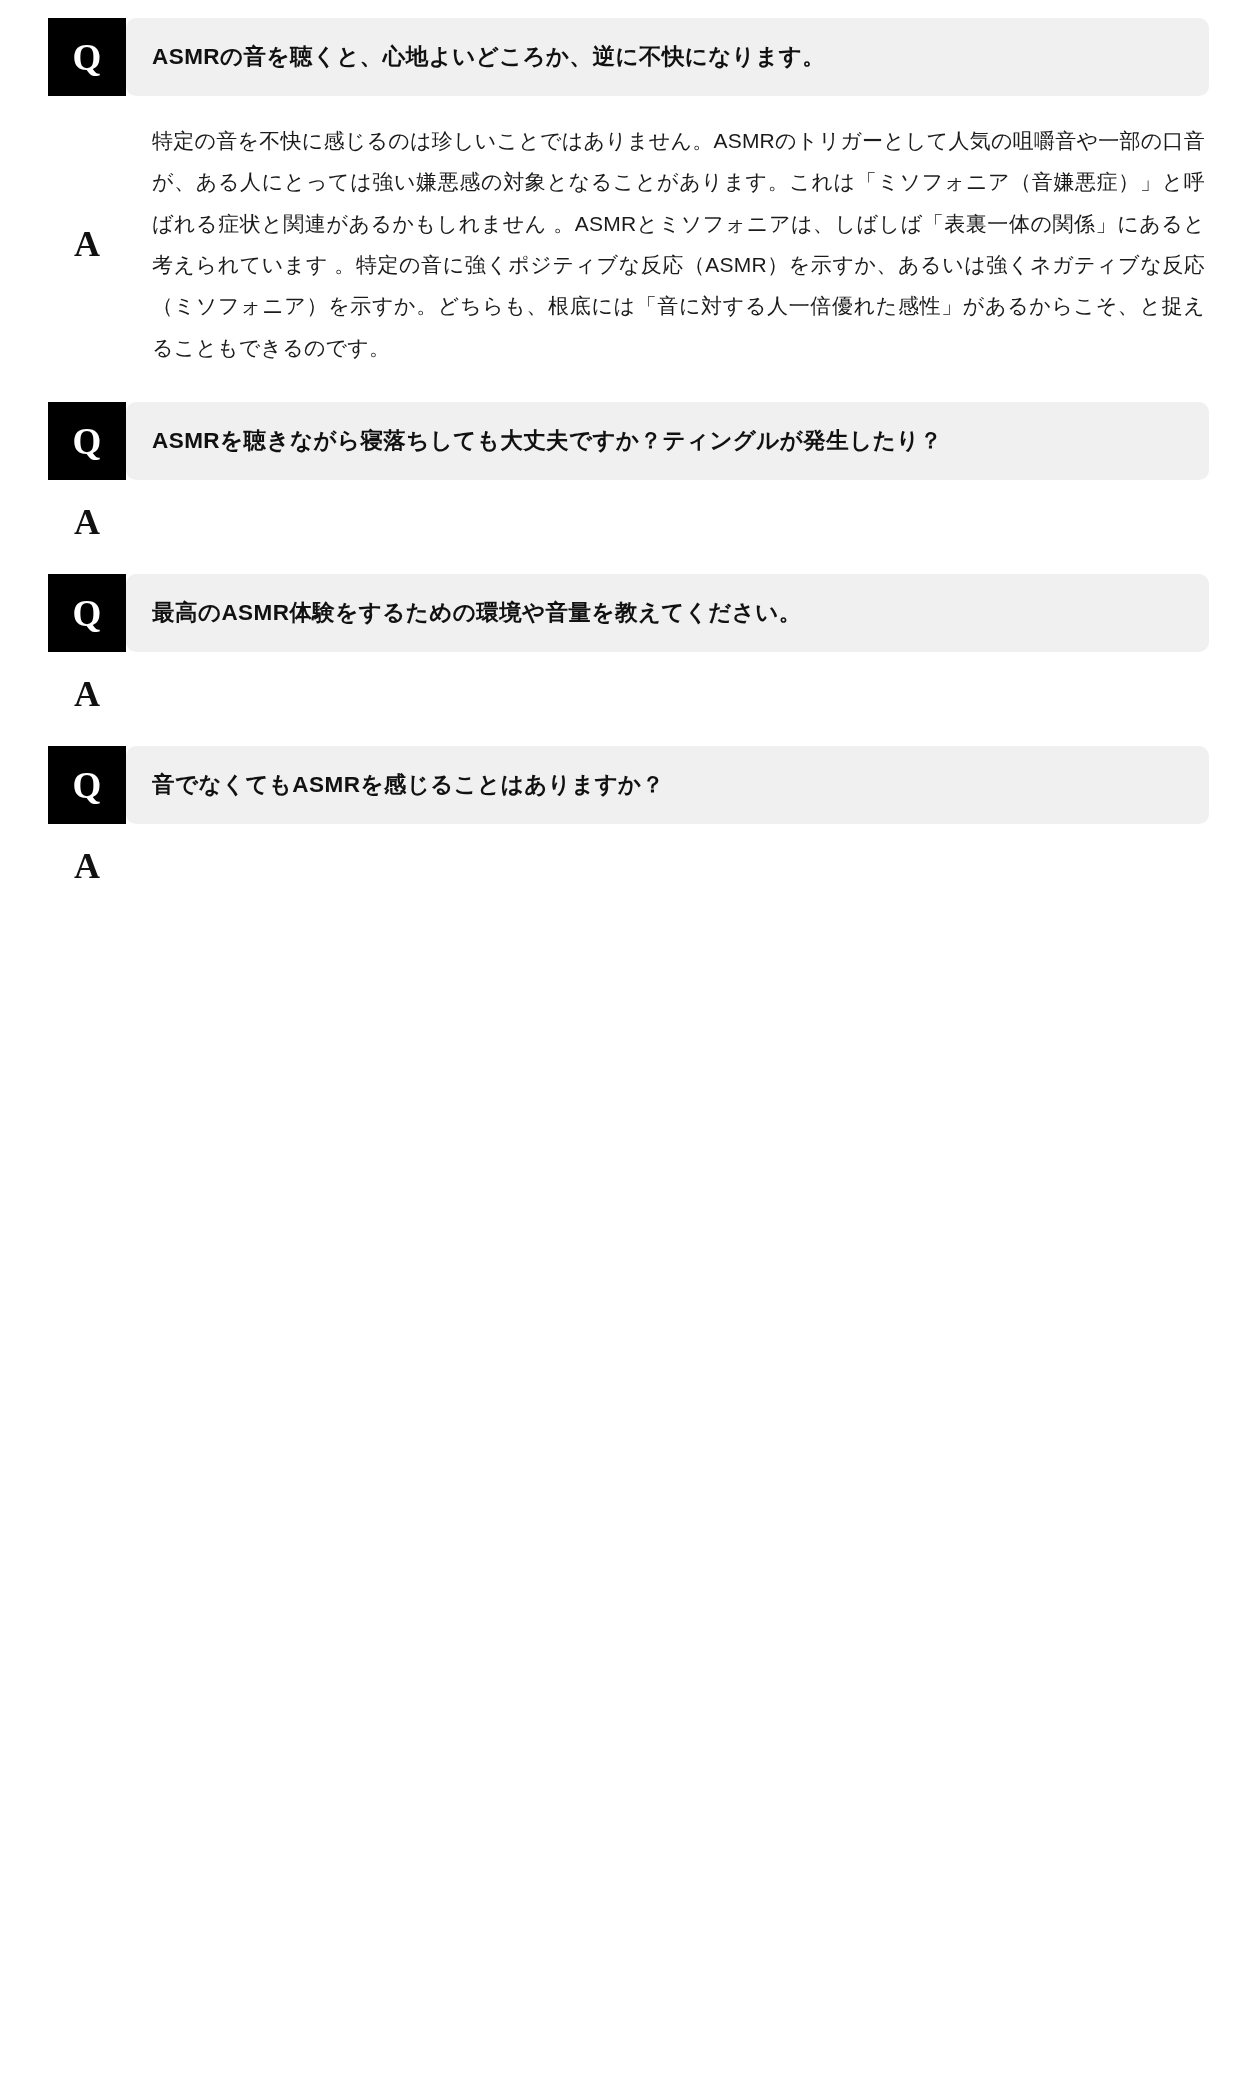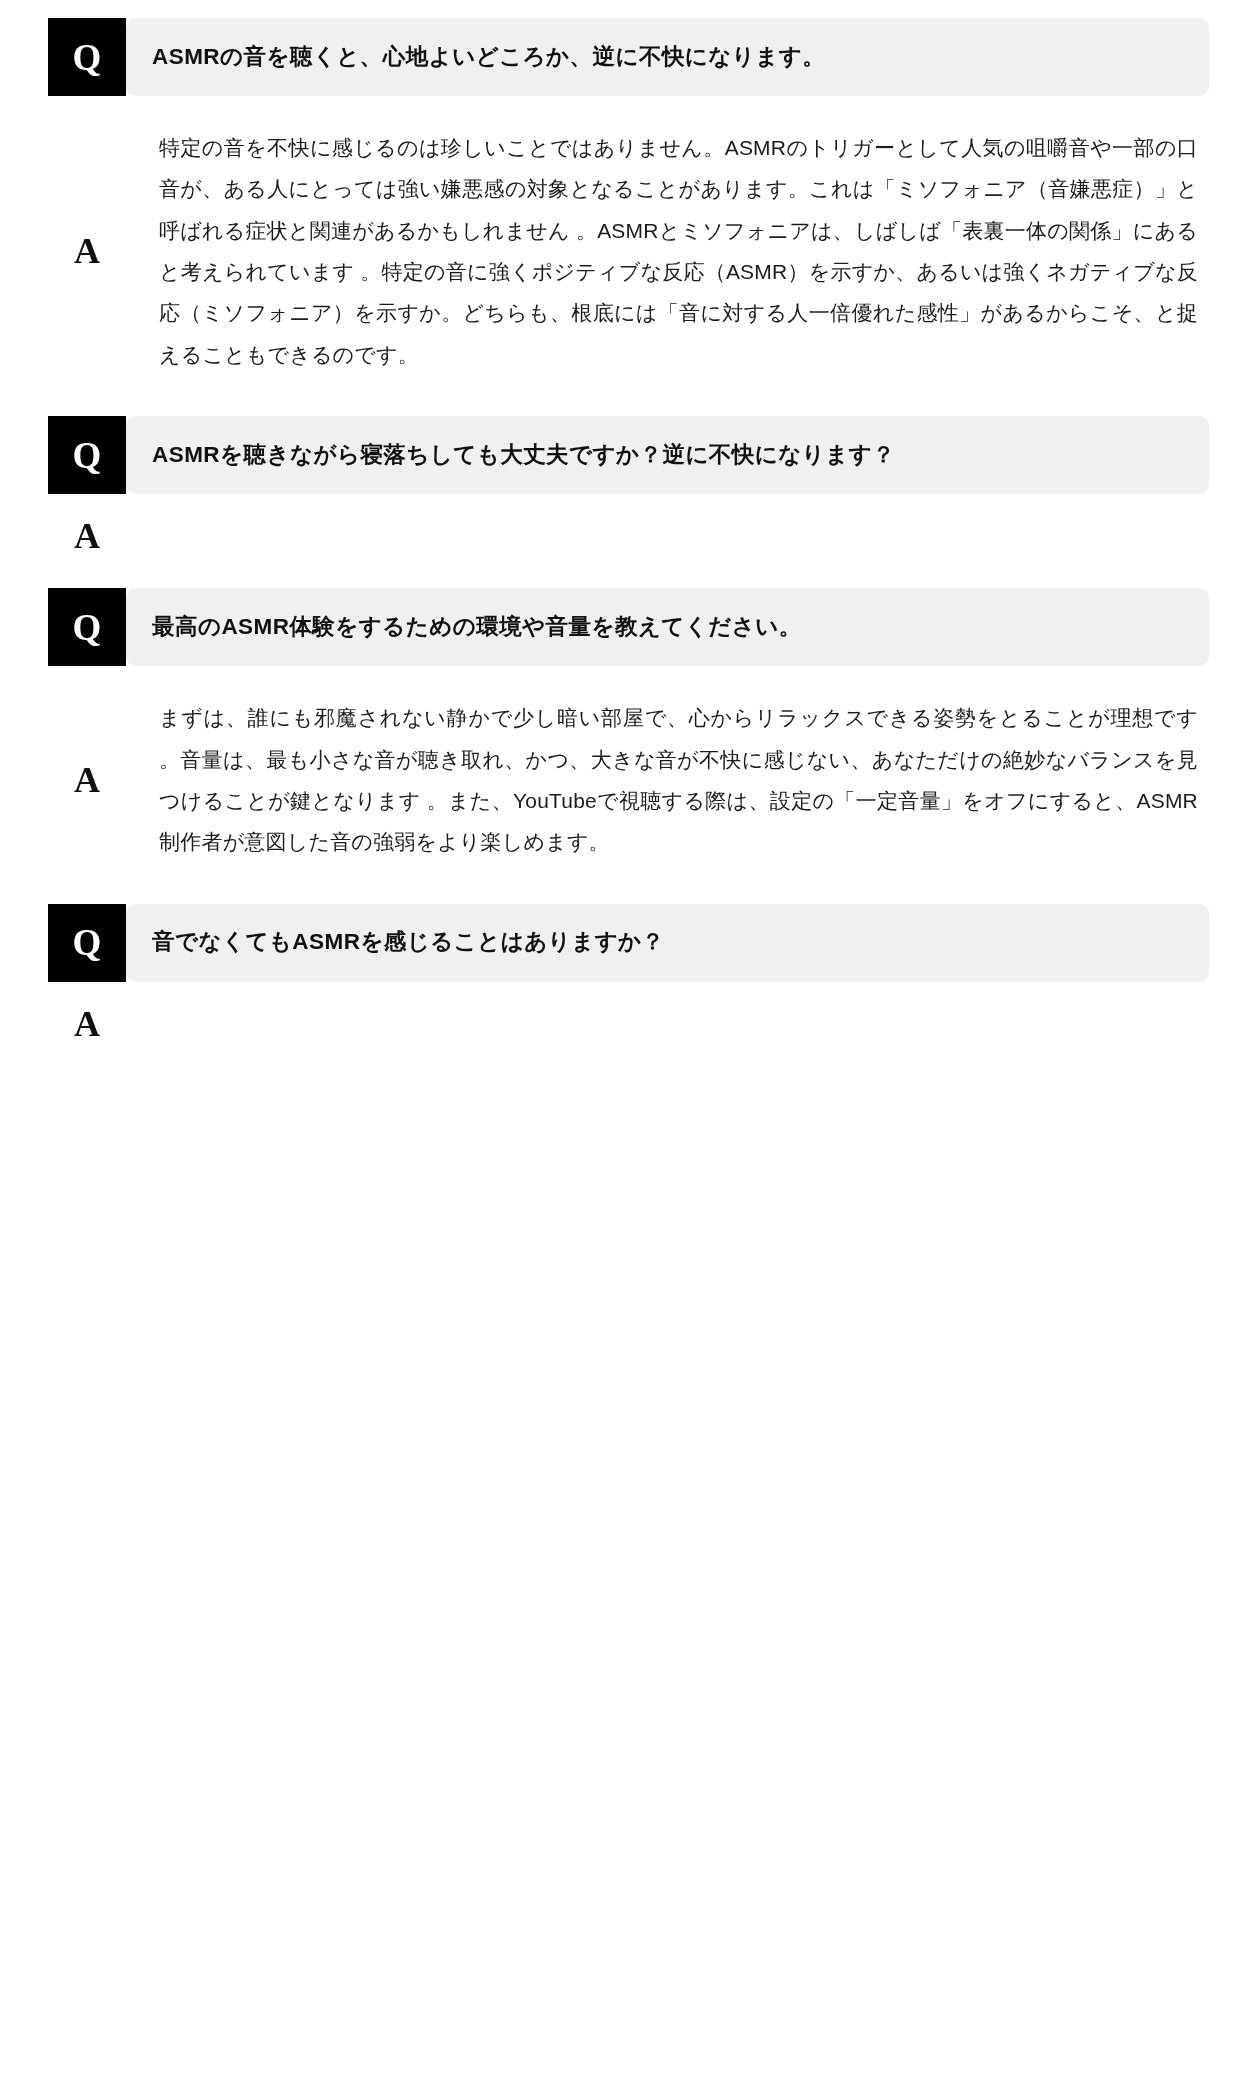--- a/index.html
+++ b/index.html
@@ -75,21 +75,21 @@
     flex: 1 1 auto;
     padding: 0 4px 0 26px;
     font-size: 21px;
     line-height: 1.97;
     letter-spacing: 0.01em;
     color: #1b1b1b;
     text-align: justify;
     text-justify: inter-character;
   }
   .a-text p {
-    margin: 7px;
+    margin: 0;
   }
   .a-text p + p {
     margin-top: 32px;
   }
   .a-text p.tight + p.tight {
     margin-top: 0;
   }
 </style>
 </head>
 <body>
@@ -105,37 +105,34 @@
       <div class="a-badge">A</div>
       <div class="a-text">
         <p>特定の音を不快に感じるのは珍しいことではありません。ASMRのトリガーとして人気の咀嚼音や一部の口音が、ある人にとっては強い嫌悪感の対象となることがあります。これは「ミソフォニア（音嫌悪症）」と呼ばれる症状と関連があるかもしれません 。ASMRとミソフォニアは、しばしば「表裏一体の関係」にあると考えられています 。特定の音に強くポジティブな反応（ASMR）を示すか、あるいは強くネガティブな反応（ミソフォニア）を示すか。どちらも、根底には「音に対する人一倍優れた感性」があるからこそ、と捉えることもできるのです。</p>
       </div>
     </div>
   </div>
 
   <div class="faq-item">
     <div class="q-row">
       <div class="q-badge">Q</div>
-      <div class="q-text">ASMRを聴きながら寝落ちしても大丈夫ですか？逆に不快になります？</div>
+      <div class="q-text">ASMRを聴きながら寝落ちしても大丈夫ですか？ティングルが発生したり？</div>
     </div>
     <div class="a-row">
       <div class="a-badge">A</div>
     </div>
   </div>
 
   <div class="faq-item">
     <div class="q-row">
       <div class="q-badge">Q</div>
       <div class="q-text">最高のASMR体験をするための環境や音量を教えてください。</div>
     </div>
     <div class="a-row">
       <div class="a-badge">A</div>
-      <div class="a-text">
-        <p>まずは、誰にも邪魔されない静かで少し暗い部屋で、心からリラックスできる姿勢をとることが理想です 。音量は、最も小さな音が聴き取れ、かつ、大きな音が不快に感じない、あなただけの絶妙なバランスを見つけることが鍵となります 。また、YouTubeで視聴する際は、設定の「一定音量」をオフにすると、ASMR制作者が意図した音の強弱をより楽しめます。</p>
-      </div>
     </div>
   </div>
 
   <div class="faq-item">
     <div class="q-row">
       <div class="q-badge">Q</div>
       <div class="q-text">音でなくてもASMRを感じることはありますか？</div>
     </div>
     <div class="a-row">
       <div class="a-badge">A</div>

